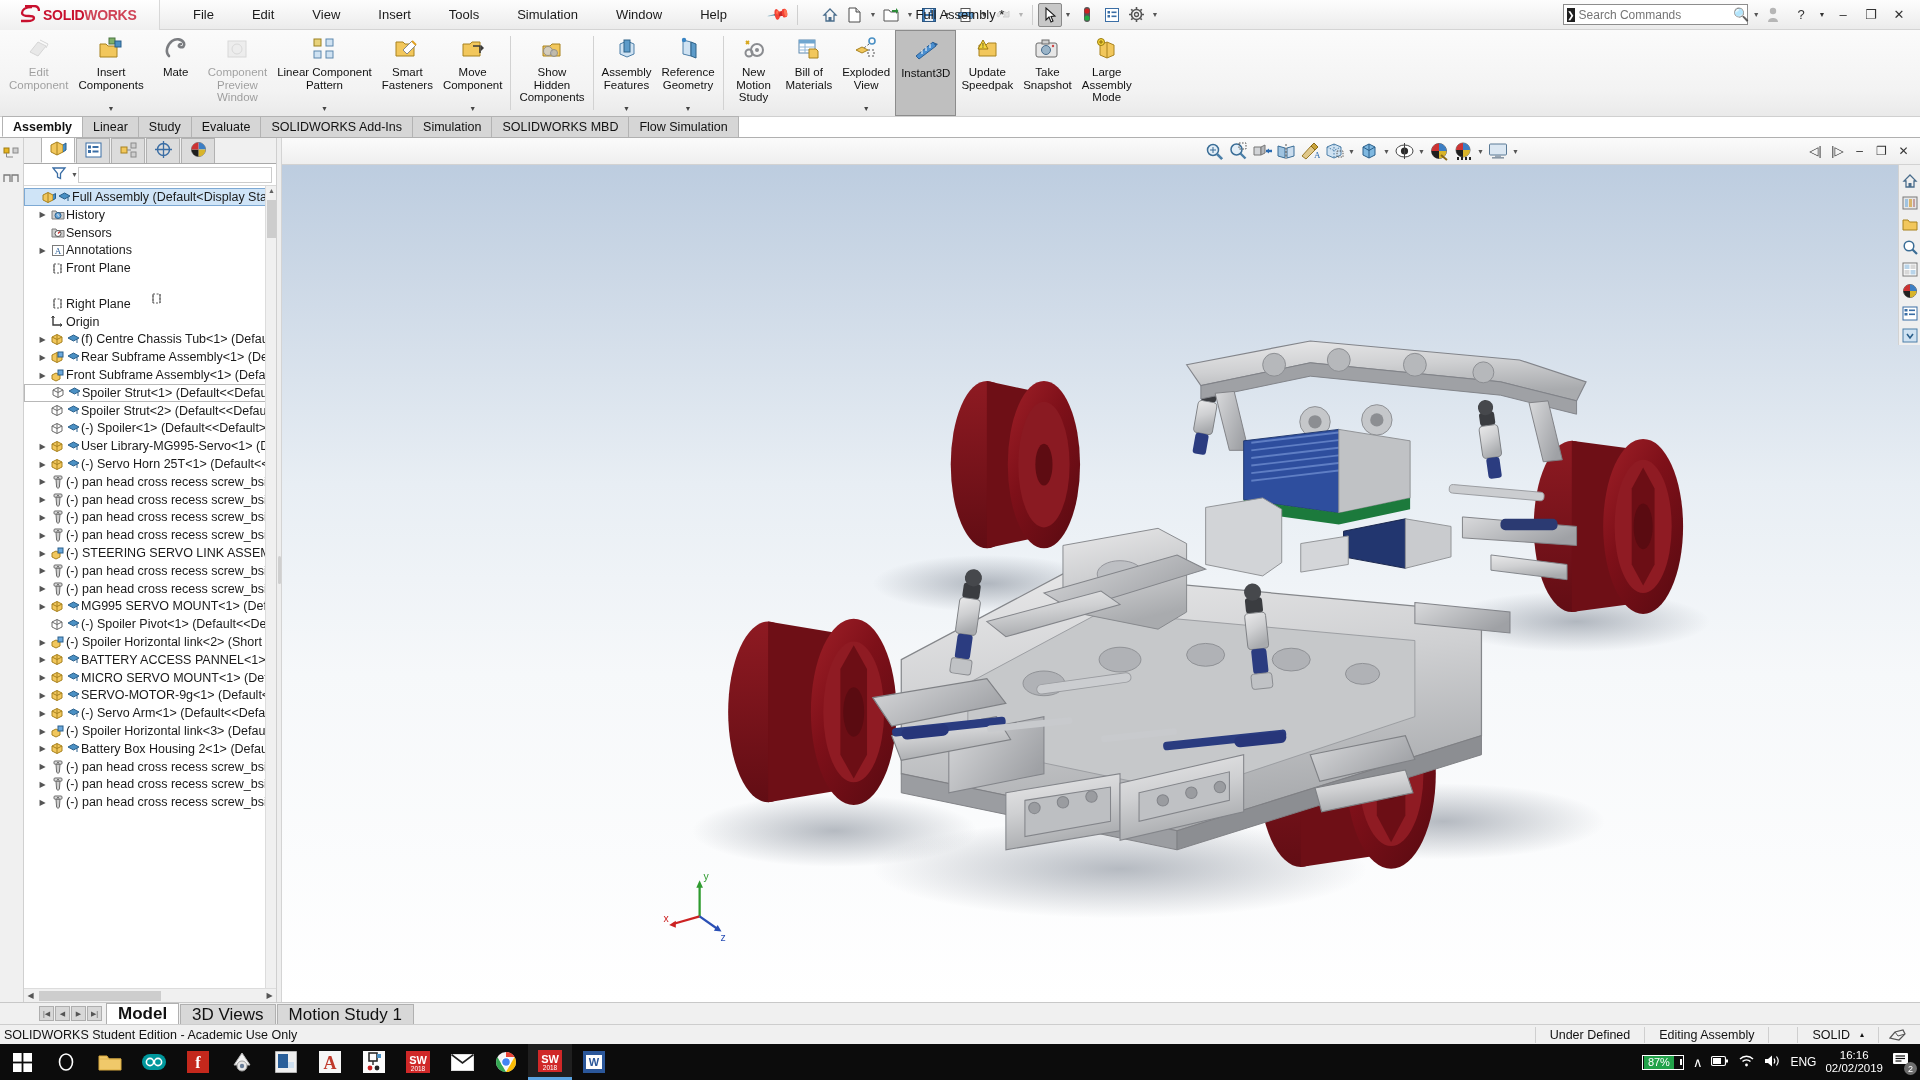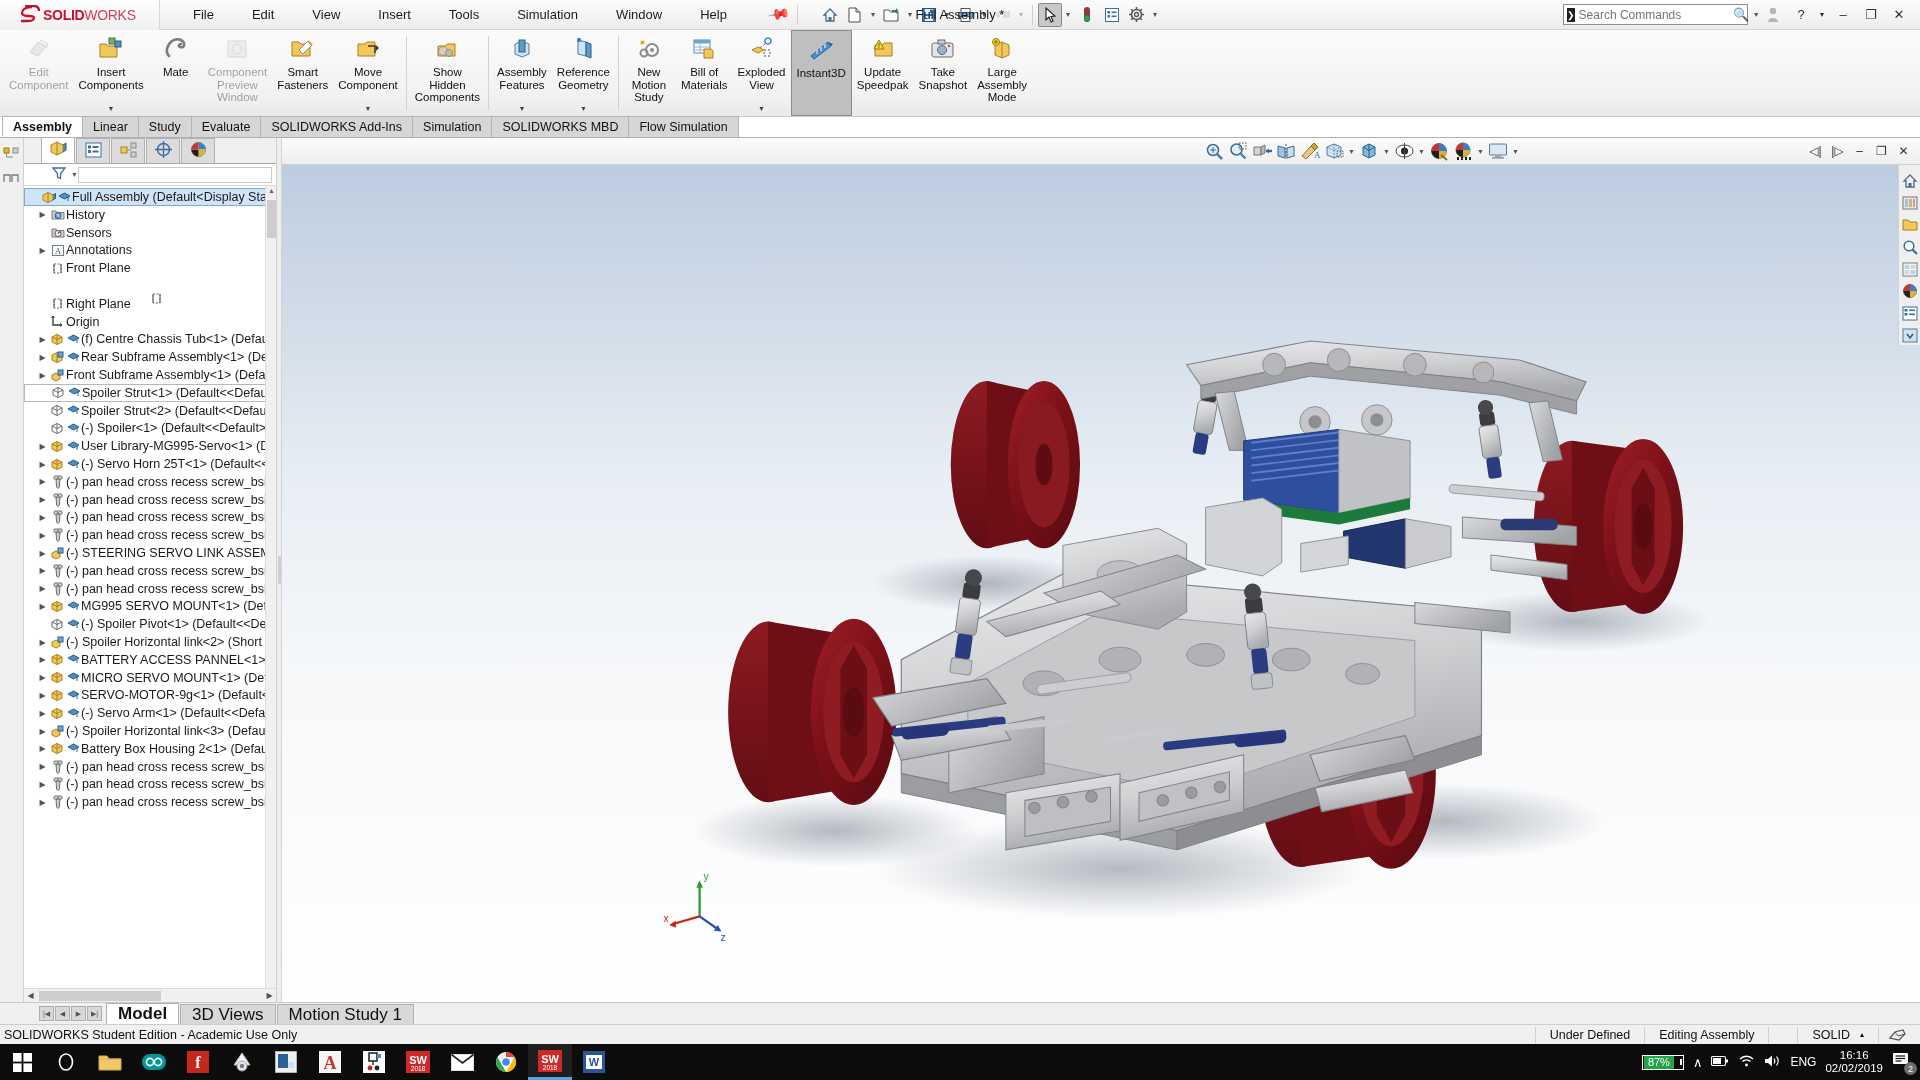--- a/index.html
+++ b/index.html
@@ -18,21 +18,21 @@
     background: linear-gradient(to bottom, #fdfdfd 0%, #f4f4f4 55%, #ebebeb 100%);
     border-bottom: 1px solid #d4d4d4;
     display: flex; align-items: center; position: relative;
   }
   .logo-box {
     width: 160px; height: 30px; display: flex; align-items: center;
     padding-left: 18px; border-right: 1px solid #d8d8d8;
     background: linear-gradient(to bottom,#ffffff,#f0f0f0);
   }
   .logo-sw { color: #c8102e; font-weight: bold; font-size: 14px; letter-spacing: -0.3px; margin-left: 3px; }
-  .logo-sw .light { font-weight: normal; color: #cf4356; }
+  .logo-sw .light { font-weight: bold; color: #cf4356; }
   .menubar { display: flex; align-items: center; margin-left: 22px; gap: 16px; }
   .menu-item {
     padding: 3px 11px; font-size: 13px; color: #1a1a1a; cursor: default;
   }
   .pin-icon { margin-left: 16px; color: #3d7fb5; font-size: 15px; transform: rotate(35deg); display:inline-block;}
   .tb-sep { width: 1px; height: 20px; background: #cfcfcf; margin: 0 8px; }
   .qat { display: flex; align-items: center; margin-left: 12px; gap: 1px; }
   .qat-btn { width: 24px; height: 24px; display: flex; align-items: center; justify-content: center; border-radius: 2px; }
   .qat-caret { width: 11px; height: 24px; display:flex; align-items:center; justify-content:center; color:#555; font-size:7px;}
   .qat-btn.sel { background: #c8c8c8; border: 1px solid #8a8a8a; }
@@ -334,20 +334,33 @@
       <div class="rb disabled">
         <div class="rb-ico">
           <svg width="26" height="26" viewBox="0 0 26 26">
             <rect x="4" y="5" width="18" height="16" fill="#dcdcdc" stroke="#a5a5a5"></rect>
             <circle cx="13" cy="13" r="5" fill="none" stroke="#a5a5a5"></circle>
           </svg>
         </div>
         <div class="rb-lbl">Component
 Preview
 Window</div>
+      </div>
+      <div class="rb">
+        <div class="rb-ico">
+          <svg width="26" height="26" viewBox="0 0 26 26">
+            <rect x="3" y="3" width="7" height="7" fill="#e8d27a" stroke="#9a8020"></rect>
+            <rect x="15" y="3" width="7" height="7" fill="#cfe2f2" stroke="#5d87ad"></rect>
+            <rect x="3" y="15" width="7" height="7" fill="#cfe2f2" stroke="#5d87ad"></rect>
+            <rect x="15" y="15" width="7" height="7" fill="#cfe2f2" stroke="#5d87ad"></rect>
+          </svg>
+        </div>
+        <div class="rb-lbl">Linear Component
+Pattern</div>
+        <div class="rb-caret">▼</div>
       </div>
       <div class="rb">
         <div class="rb-ico">
           <svg width="26" height="26" viewBox="0 0 26 26">
             <path d="M2 6 L9 6 L11 8 L20 8 L20 20 L2 20 Z" fill="#f2c75c" stroke="#a8821f"></path>
             <path d="M9 14 L18 5 L22 9 L13 18 Z" fill="#fff" stroke="#888"></path>
             <path d="M18 5 L22 9" stroke="#e0a020" stroke-width="2"></path>
           </svg>
         </div>
         <div class="rb-lbl">Smart

